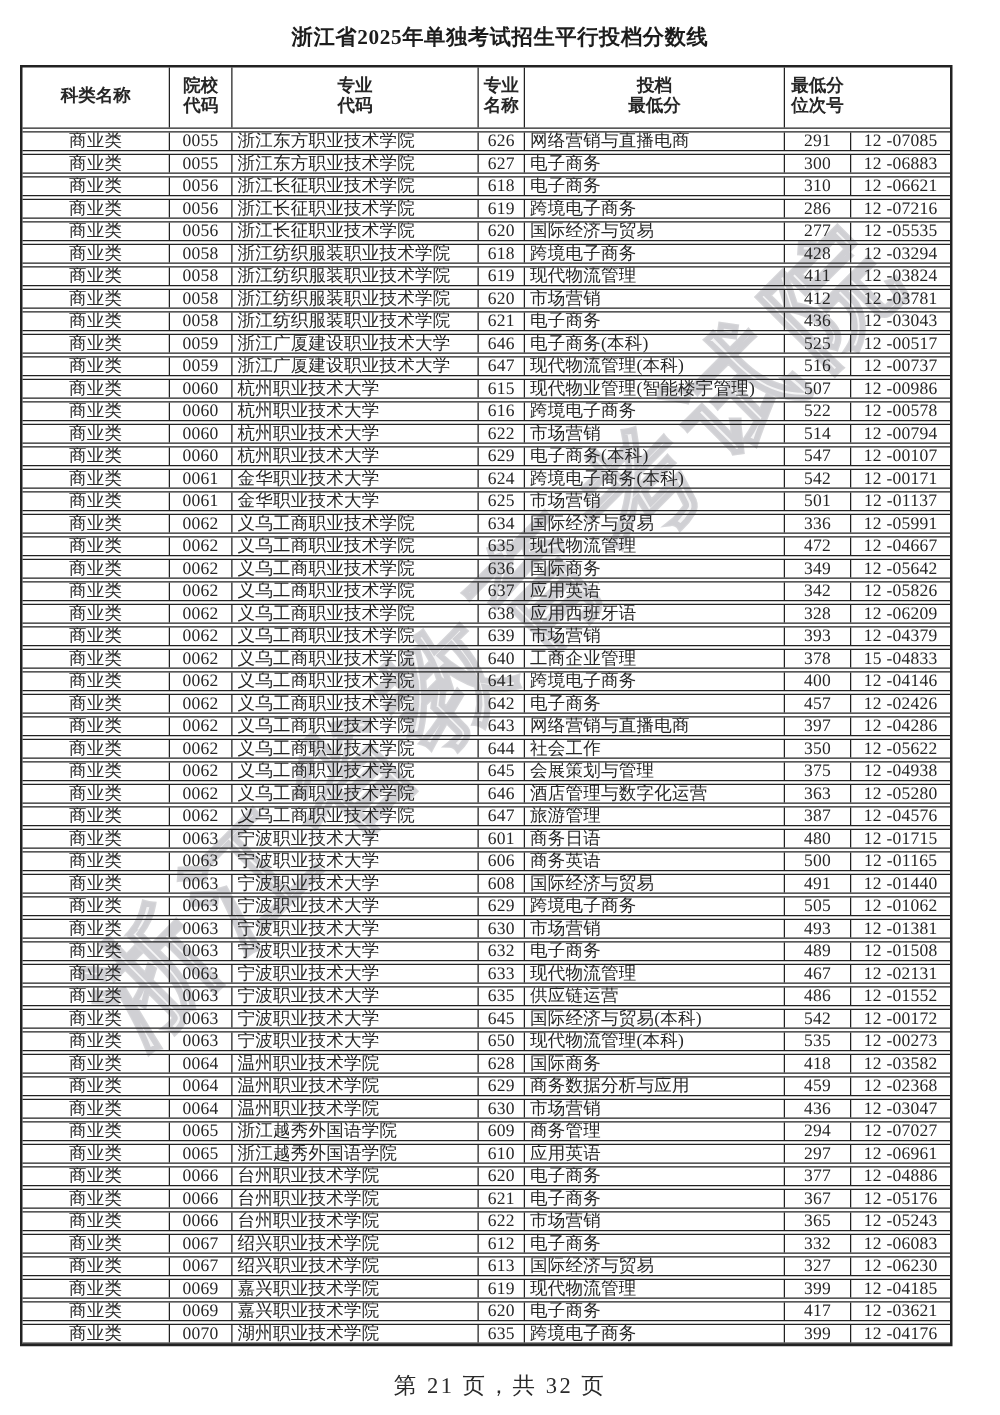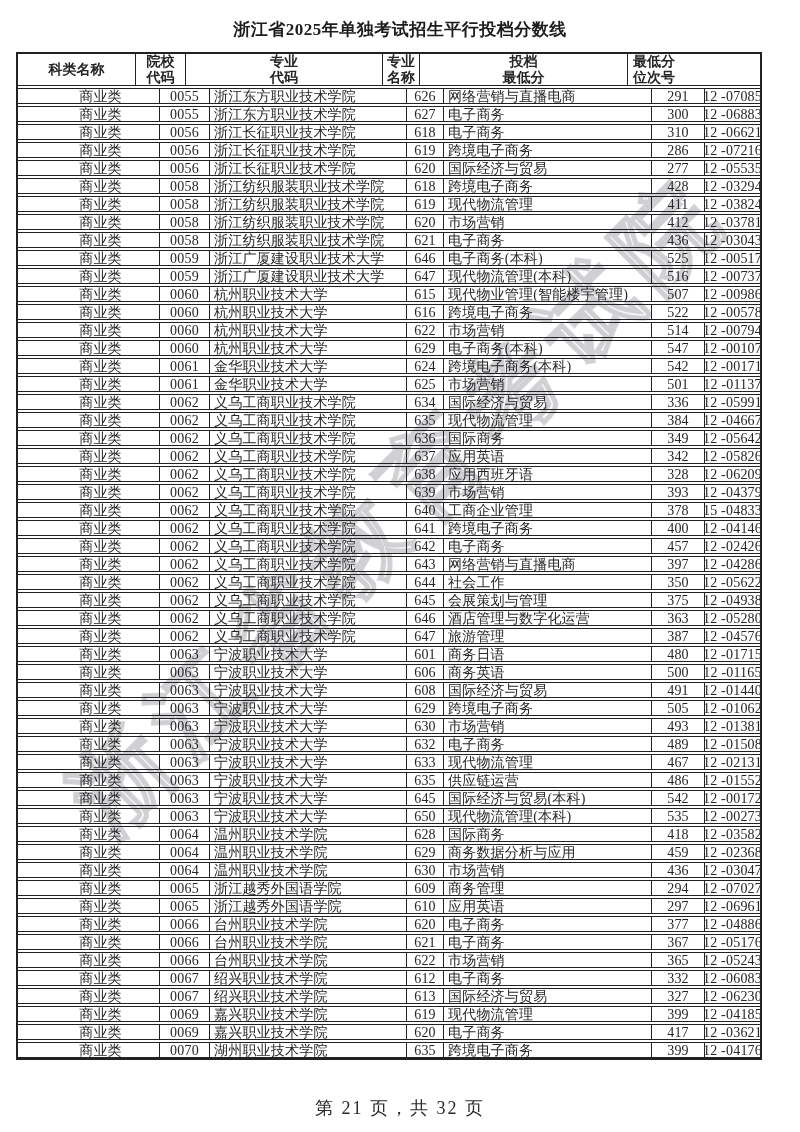--- a/index.html
+++ b/index.html
@@ -36,30 +36,29 @@
     border: 2px solid #222;
     z-index: 1;
     background: transparent;
   }
   .trow {
     display: grid;
     grid-template-columns: 117px 50px 197px 37px 208px 53px 1fr;
     background: transparent;
   }
   .trow.header {
-    height: 32px;
+    height: 49px;
     border-bottom: 1px solid #222;
     font-weight: bold;
   }
   .trow.datarow {
     height: 16px;
     margin-top: 2px;
     border-top: 1px solid #222;
     border-bottom: 1px solid #222;
-    padding-left: 24px;
   }
   .tcell {
     display: flex; align-items: center; justify-content: center;
     font-size: 14px; line-height: 15px;
     border-left: 1px solid #222;
     overflow: hidden; white-space: nowrap;
   }
   .trow .tcell:first-child { border-left: none; }
   .trow.header .tcell {
     white-space: pre-line; text-align: center; line-height: 16px; font-size: 14px;
@@ -258,21 +257,21 @@
     <div class="tcell left">国际经济与贸易</div>
     <div class="tcell">336</div>
     <div class="tcell">12 -05991</div>
   </div>
         <div class="trow datarow">
     <div class="tcell">商业类</div>
     <div class="tcell">0062</div>
     <div class="tcell left">义乌工商职业技术学院</div>
     <div class="tcell">635</div>
     <div class="tcell left">现代物流管理</div>
-    <div class="tcell">384</div>
+    <div class="tcell">472</div>
     <div class="tcell">12 -04667</div>
   </div>
         <div class="trow datarow">
     <div class="tcell">商业类</div>
     <div class="tcell">0062</div>
     <div class="tcell left">义乌工商职业技术学院</div>
     <div class="tcell">636</div>
     <div class="tcell left">国际商务</div>
     <div class="tcell">349</div>
     <div class="tcell">12 -05642</div>

